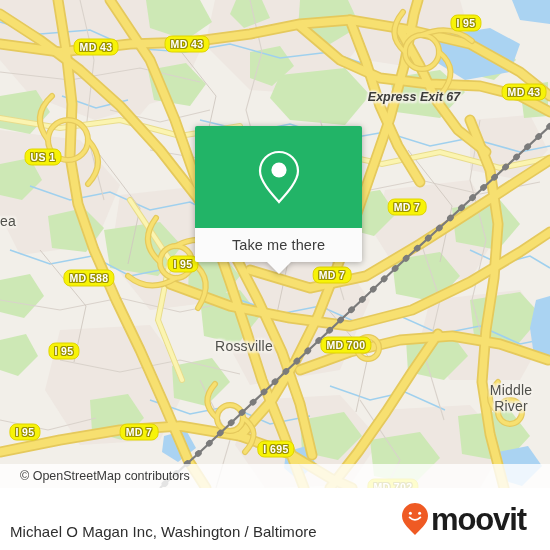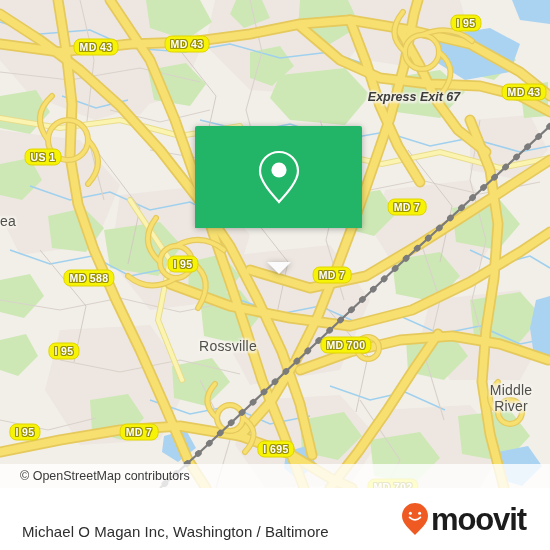--- a/index.html
+++ b/index.html
@@ -128,21 +128,21 @@
     position: absolute;
     left: 0; top: 488px;
     width: 550px; height: 62px;
     background: #ffffff;
     display: flex; align-items: center;
     justify-content: space-between;
   }
   #footer-title {
     color: #2e2e2e;
     font-size: 15px;
-    padding-left: 22px;
+    padding-left: 10px;
     white-space: nowrap;
     letter-spacing: 0.05px;
     margin-top: 24px;
   }
   #brand {
     display: flex; align-items: center;
     padding-right: 24px;
   }
   #brand-mark { width: 30px; height: 34px; display:block; }
   #brand-name {
@@ -384,34 +384,37 @@
     <div class="shield" style="left:407px; top:207px;">MD 7</div>
     <div class="shield" style="left:332px; top:275px;">MD 7</div>
     <div class="shield" style="left:64px;  top:351px;">I 95</div>
     <div class="shield" style="left:346px; top:345px;">MD 700</div>
     <div class="shield" style="left:139px; top:432px;">MD 7</div>
     <div class="shield" style="left:25px;  top:432px;">I 95</div>
     <div class="shield" style="left:244px; top:449px;margin-left:32px;">I 695</div>
     <div class="shield" style="left:348px; top:487px;margin-left:45px;">MD 702</div>
 
     <div class="place-label" style="left:8px;   top:221px;">ea</div>
-    <div class="place-label" style="left:228px; top:346px;text-align:center;">Rossville</div>
+    <div class="place-label" style="left:244px; top:346px;text-align:center;">Rossville</div>
     <div class="place-label two-line" style="left:511px; top:398px;">
       <div>Middle</div>
       <div>River</div>
     </div>
 
     <div class="exit-label" style="left:414px; top:97px;">Express Exit 67</div>
 
     <div id="popup">
       <div id="popup-image">
         <svg id="popup-pin" viewBox="0 0 44 54">
           <path d="M22 2 C11.5 2 3 10.5 3 21 C3 31 14 43 22 52 C30 43 41 31 41 21 C41 10.5 32.5 2 22 2 Z" fill="none" stroke="#ffffff" stroke-width="2.2"></path>
           <circle cx="22" cy="20" r="7.6" fill="#ffffff"></circle>
         </svg>
+      </div>
+      <div id="popup-action">
+        <span id="popup-action-label">Take me there</span>
       </div>
       <div id="popup-tail"></div>
     </div>
 
     <div id="attribution">
       <span id="attribution-text">© OpenStreetMap contributors</span>
     </div>
   </div>
 
   <div id="footer">

